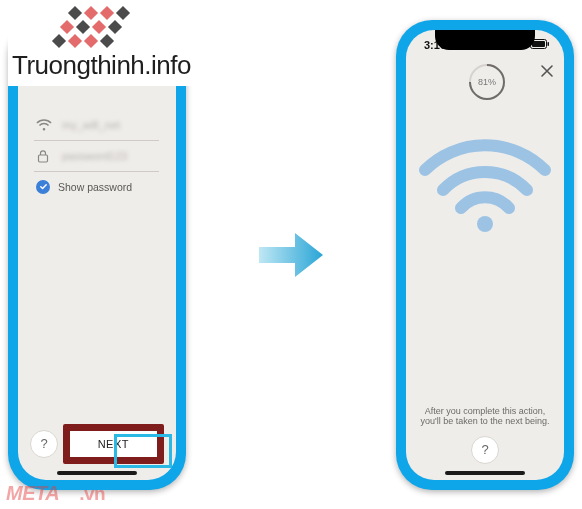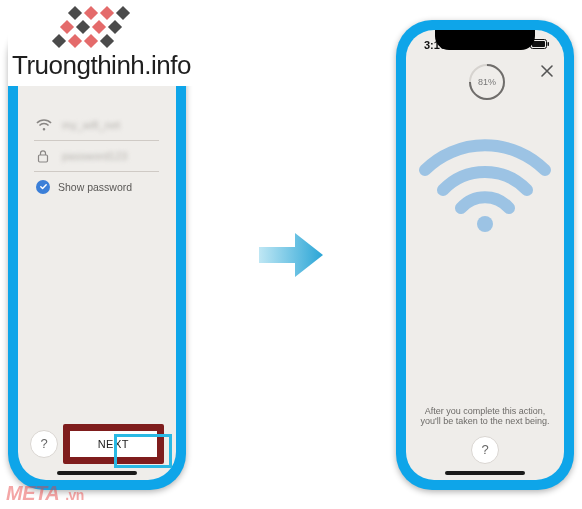--- a/index.html
+++ b/index.html
@@ -191,21 +191,21 @@
     }
     .meta-wm {
       position: absolute;
       left: 6px; bottom: 4px;
       font-size: 20px; font-weight: 800;
       font-style: italic;
       color: rgba(231, 57, 57, 0.45);
       z-index: 45;
       letter-spacing: -0.5px;
     }
-    .meta-wm .vn { font-size: 14px; font-style: normal; margin-left: 6px; }
+    .meta-wm .vn { font-size: 19px; font-style: normal; margin-left: 20px; }
     .footer.centered { justify-content: center; }
   </style>
 </head>
 <body>
 
 <div class="stage">
 
   <div class="phone">
     <div class="screen">
       <div class="notch"></div>

